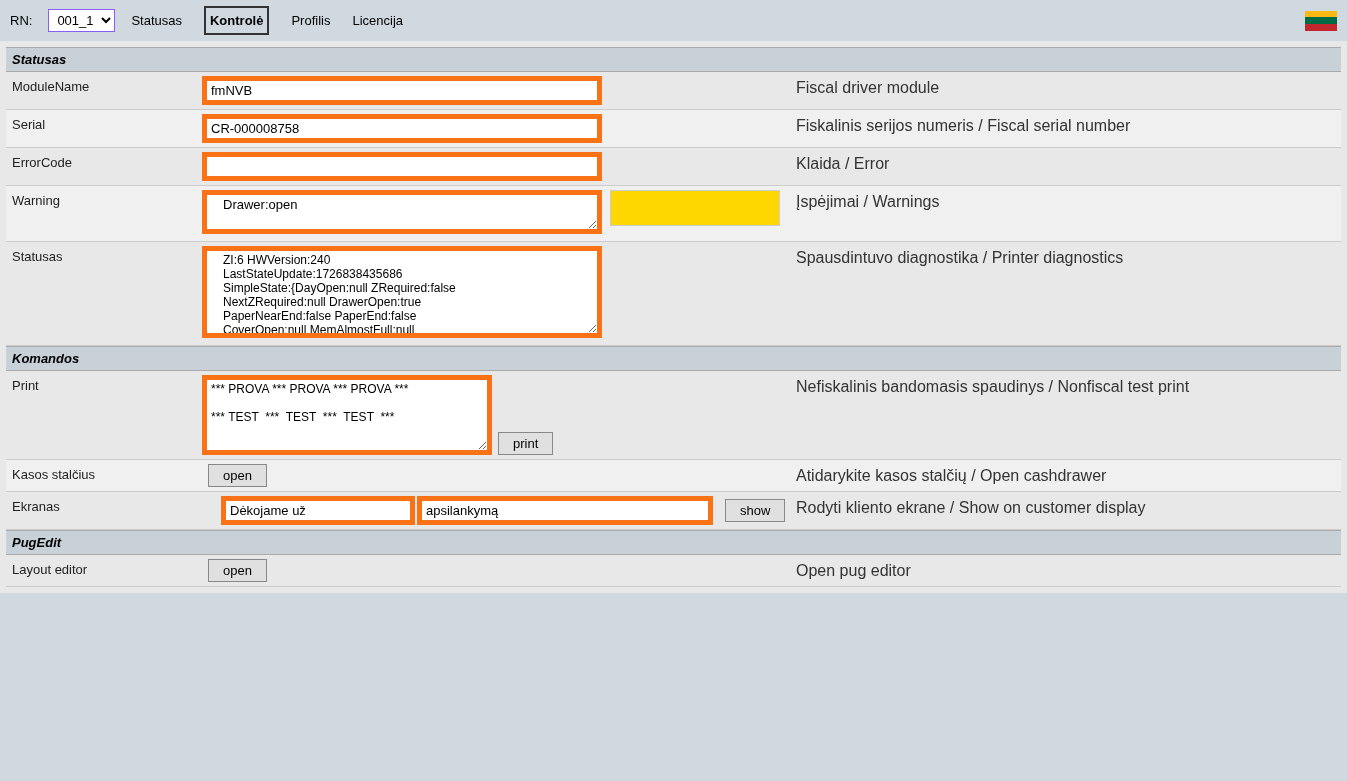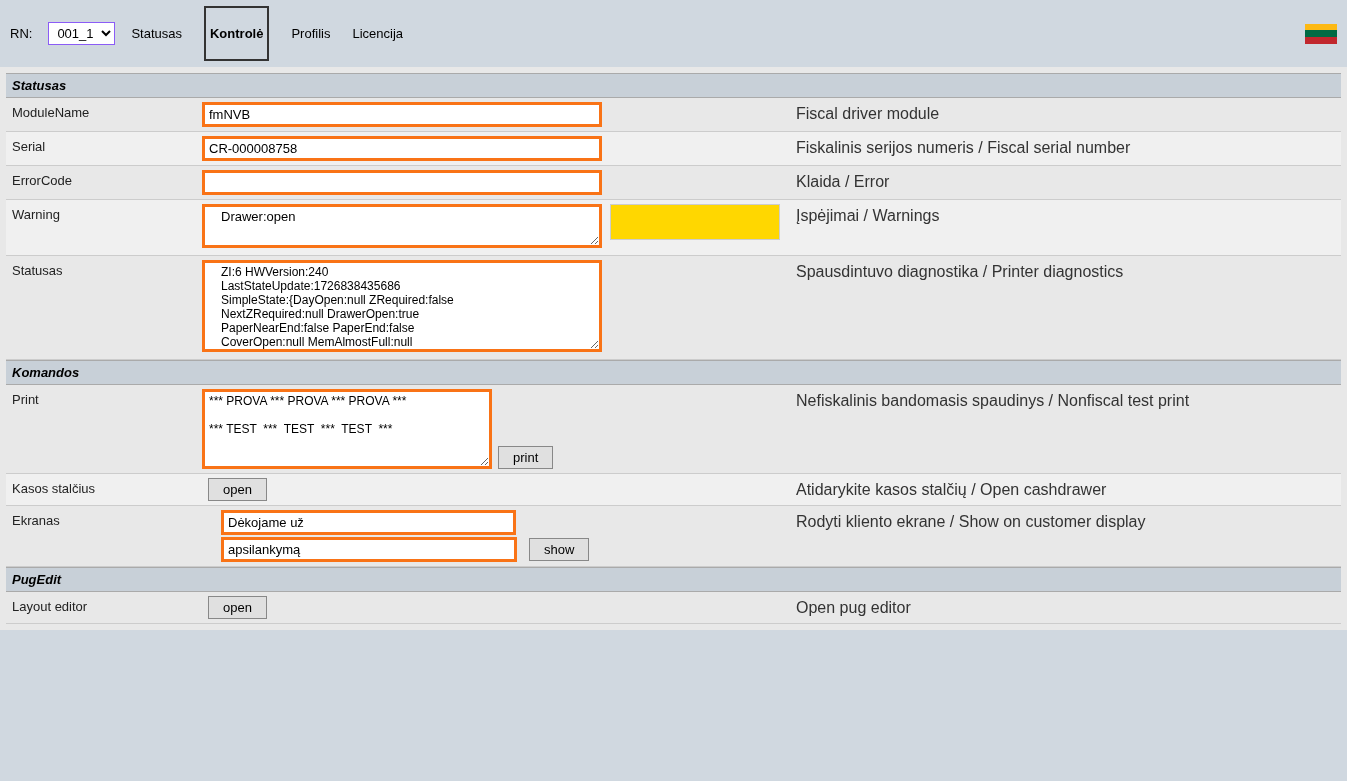--- a/index.html
+++ b/index.html
@@ -32,21 +32,21 @@
     }
     .menu-item {
       font-size: 13px;
       color: #000;
       cursor: pointer;
       margin-left: 6px;
     }
     .menu-item.active {
       font-weight: bold;
       border: 2px solid #333;
-      padding: 18px 4px;
+      padding: 5px 4px;
     }
     .flag-icon {
       margin-left: auto;
       width: 28px;
       height: 20px;
     }
 
     
     .main-content {
       background: #e8e8e8;
@@ -98,21 +98,21 @@
 
     .row-desc {
       flex: 1;
       padding-top: 3px;
       padding-left: 10px;
       font-size: 16px;
       color: #333;
     }
 
     input[type="text"], textarea {
-      border: 3px solid #f97316;
+      border: 5px solid #f97316;
       padding: 2px 4px;
       font-size: 13px;
       font-family: Arial, sans-serif;
       background: white;
     }
 
     .input-full {
       width: 100%;
       padding-left: 16px;
     }
@@ -149,21 +149,20 @@
     }
 
     .print-row-inputs {
       display: flex;
       align-items: flex-end;
       gap: 0;
     }
 
     .ekranas-inputs {
       display: flex;
-      flex-direction: column;
       gap: 2px;
       padding-left: 19px;
     }
     .ekranas-row {
       display: flex;
       align-items: center;
       gap: 6px;
     }
 
     

